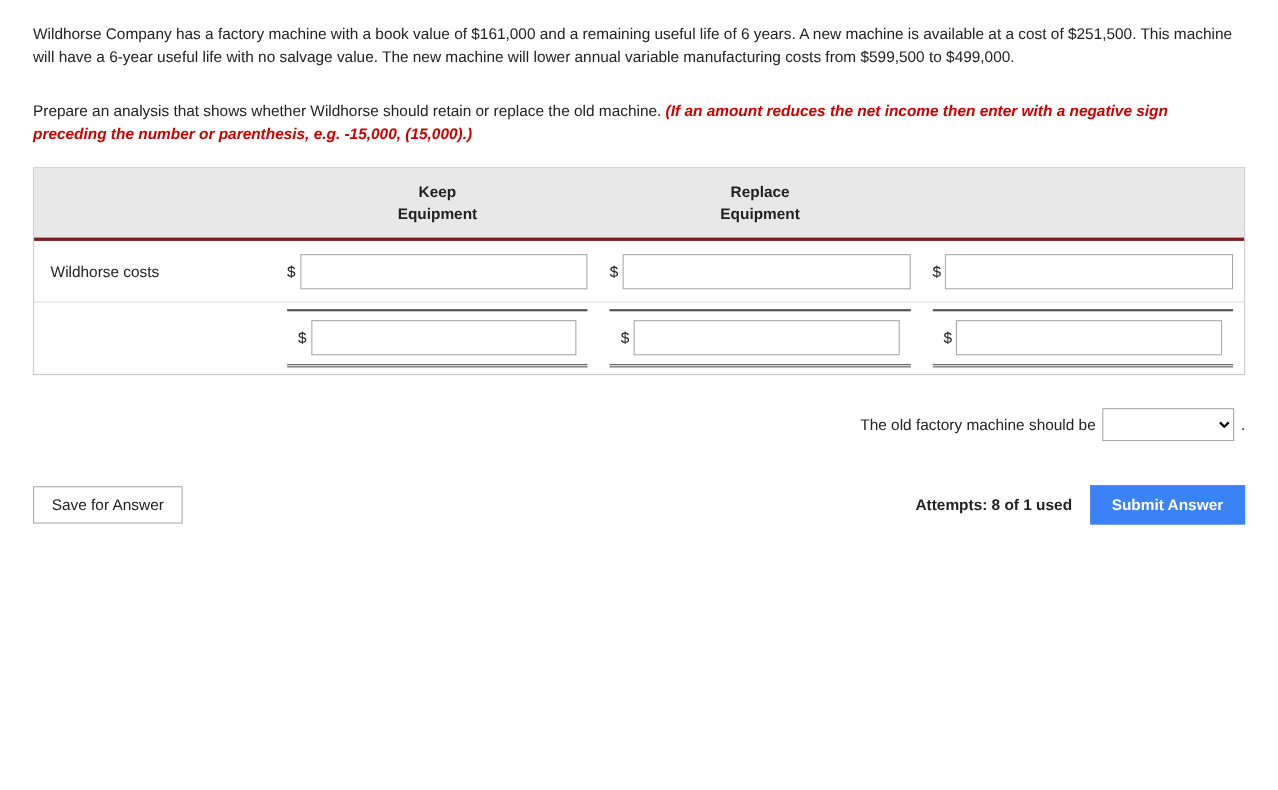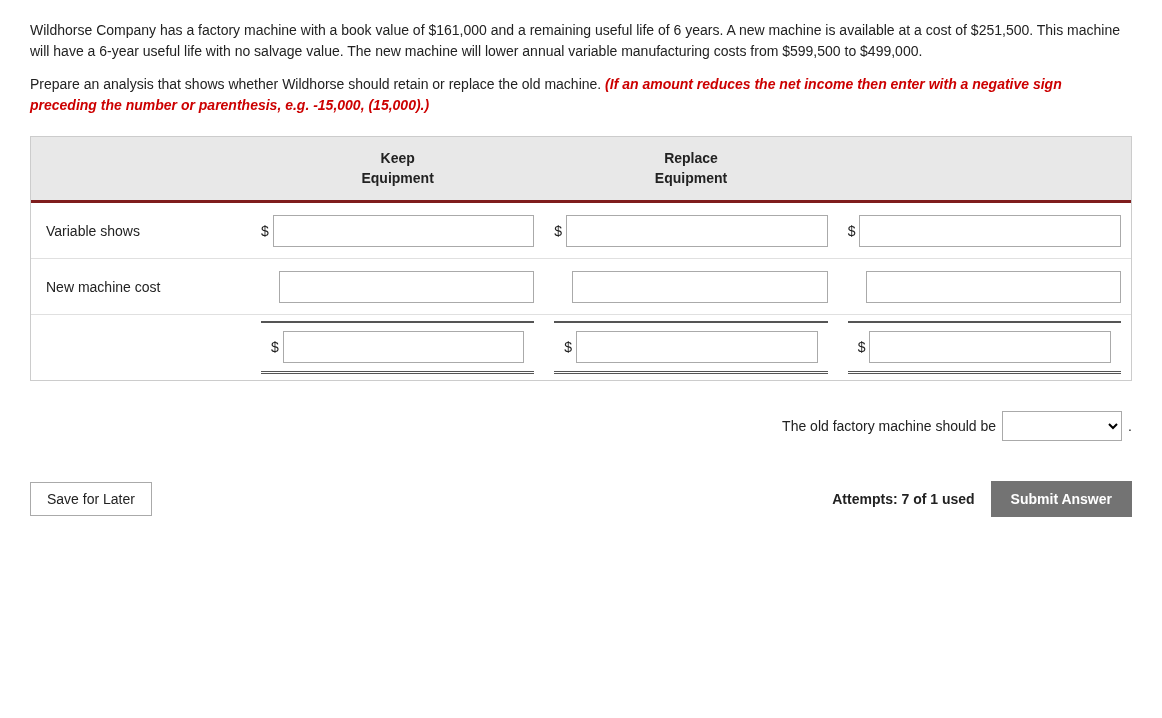--- a/index.html
+++ b/index.html
@@ -14,21 +14,21 @@
       background: #ffffff;
       color: #222;
       width: 1162px;
       min-height: 718px;
       padding: 20px 30px;
     }
 
     .intro-text {
       font-size: 14px;
       line-height: 1.5;
-      margin-bottom: 12px;
+      margin-bottom: 28px;
       color: #222;
     }
 
     .instruction-text {
       font-size: 14px;
       line-height: 1.5;
       margin-bottom: 24px;
       color: #cc0000;
       font-style: italic;
       font-weight: bold;
@@ -165,21 +165,21 @@
       gap: 16px;
     }
 
     .attempts-text {
       font-size: 14px;
       font-weight: bold;
       color: #222;
     }
 
     .submit-btn {
-      background: #737373;
+      background: #3b82f6;
       color: #fff;
       border: none;
       padding: 10px 20px;
       font-size: 14px;
       font-weight: bold;
       cursor: pointer;
     }
   </style>
 </head>
 <body>
@@ -201,47 +201,35 @@
 
   <div class="table-header-row">
     <div class="th-cell"></div>
     <div class="th-cell">Keep<br>Equipment</div>
     <div class="th-cell">Replace<br>Equipment</div>
   </div>
 
   <div class="table-body">
 
     <div class="table-row">
-      <div class="row-label">Variable shows</div>
+      <div class="row-label">Wildhorse costs</div>
       <div class="input-cell">
         <span class="currency-symbol">$</span>
         <input type="text" class="answer-input" value="" style="">
       </div>
       <div class="input-cell">
         <span class="currency-symbol">$</span>
         <input type="text" class="answer-input" value="" style="">
       </div>
       <div class="input-cell">
         <span class="currency-symbol">$</span>
         <input type="text" class="answer-input" value="" style="">
       </div>
     </div>
 
-    <div class="table-row">
-      <div class="row-label">New machine cost</div>
-      <div class="input-cell" style="padding-left:28px;">
-        <input type="text" class="answer-input" value="" style="">
-      </div>
-      <div class="input-cell" style="padding-left:28px;">
-        <input type="text" class="answer-input" value="" style="">
-      </div>
-      <div class="input-cell" style="padding-left:28px;">
-        <input type="text" class="answer-input" value="" style="">
-      </div>
-    </div>
 
     <div class="total-row">
       <div class="row-label"></div>
       <div class="input-cell" style="border-top:2px solid #555; border-bottom:3px double #555; margin:6px 10px;">
         <span class="currency-symbol">$</span>
         <input type="text" class="answer-input" value="" style="">
       </div>
       <div class="input-cell" style="border-top:2px solid #555; border-bottom:3px double #555; margin:6px 10px;">
         <span class="currency-symbol">$</span>
         <input type="text" class="answer-input" value="" style="">
@@ -261,21 +249,21 @@
   <select class="dropdown-select">
     <option value=""></option>
     <option value="retained">retained</option>
     <option value="replaced">replaced</option>
   </select>
   <span>.</span>
 </div>
 
 
 <div class="footer">
-  <button class="save-later-btn">Save for Later</button>
+  <button class="save-later-btn">Save for Answer</button>
   <div class="right-footer">
-    <span class="attempts-text">Attempts: 7 of 1 used</span>
+    <span class="attempts-text">Attempts: 8 of 1 used</span>
     <button class="submit-btn">Submit Answer</button>
   </div>
 </div>
 
 
 
 
 </body></html>

